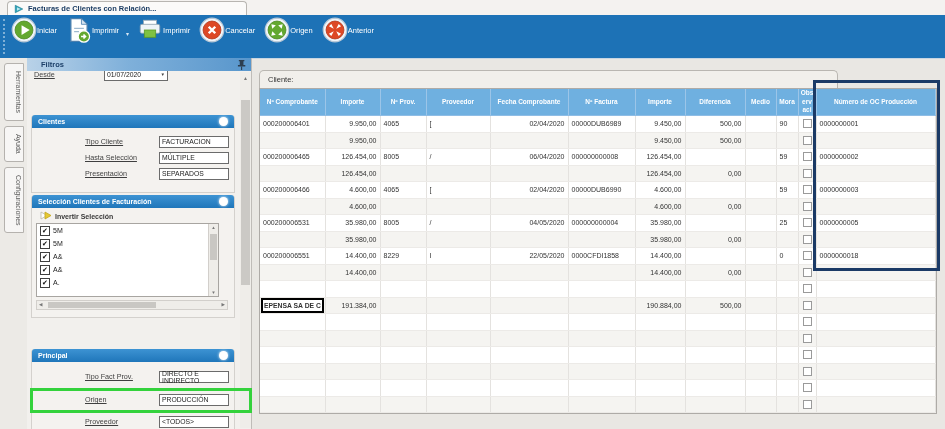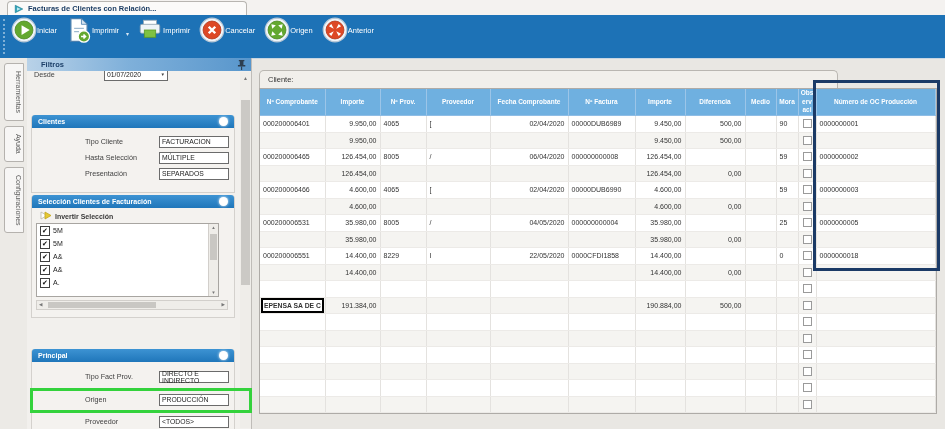--- a/index.html
+++ b/index.html
@@ -30,21 +30,21 @@
   .filters{position:absolute;left:27px;top:58px;width:225px;bottom:0;background:#f2f0ed;border-right:1px solid #bfbcb8;box-sizing:border-box;}
   .filters-header{position:absolute;top:0;left:0;right:0;height:13px;z-index:6;
        background:linear-gradient(90deg,#b9d2e8 0%,#7fb0da 45%,#5896cc 100%);display:flex;align-items:center;}
   .filters-title{font-size:7.5px;font-weight:bold;color:#1c3f68;padding-left:14px;}
   .pin{margin-left:auto;margin-right:4px;width:10px;height:12px;display:flex;cursor:pointer;}
   .f-scroll{position:absolute;right:0;top:14px;width:11px;bottom:1px;background:#efede9;}
   .f-arrow{display:block;text-align:center;font-size:5px;color:#777;padding-top:3px;cursor:pointer;}
   .f-thumb{position:absolute;left:1px;right:1px;top:28px;height:185px;background:#cbc9c5;cursor:pointer;}
   .f-content{position:absolute;left:4px;top:13px;right:14px;bottom:0;overflow:hidden;}
   .frow{position:absolute;display:flex;align-items:center;height:13px;}
-  .flabel{font-size:7.2px;color:#3f3f3f;}
+  .flabel{font-size:7.2px;color:#3f3f3f;text-decoration:underline;}
   .mini-field{background:#fff;border:1px solid #6b6b6b;height:12px;box-sizing:border-box;
               font-size:6.8px;color:#222;display:flex;align-items:center;padding:0 2px;cursor:text;}
   .dd{margin-left:auto;font-size:4.5px;color:#444;padding-left:2px;cursor:pointer;}
   .group{position:absolute;left:0;right:2px;background:#f4f2ef;border:1px solid #d4d1cd;border-top:none;border-radius:4px 4px 0 0;}
   .group-header{height:13px;background:linear-gradient(#3d93d3,#1f76ba);border-radius:3px 3px 0 0;color:#fff;
                 font-size:7px;font-weight:bold;display:flex;align-items:center;padding:0 6px;position:relative;}
   .group-circle{position:absolute;right:6px;top:2px;width:9px;height:9px;background:#fff;border-radius:50%;
                 box-shadow:0 0 3px rgba(255,255,255,.95);}
   .grow{position:absolute;left:5px;right:5px;display:flex;align-items:center;height:13px;}
   .grow .flabel{width:74px;flex:none;margin-left:48px;}

